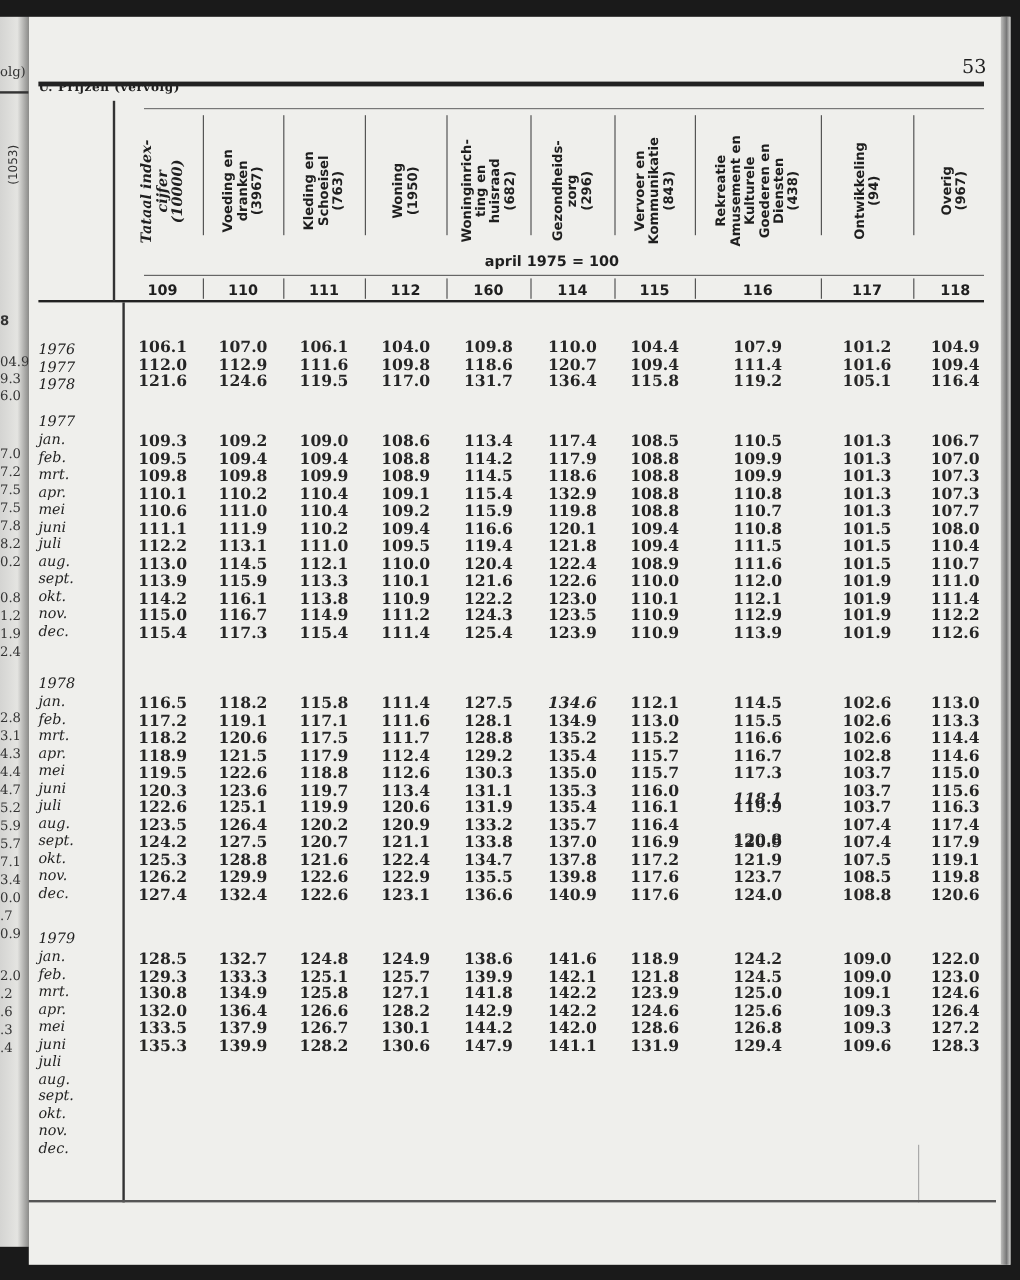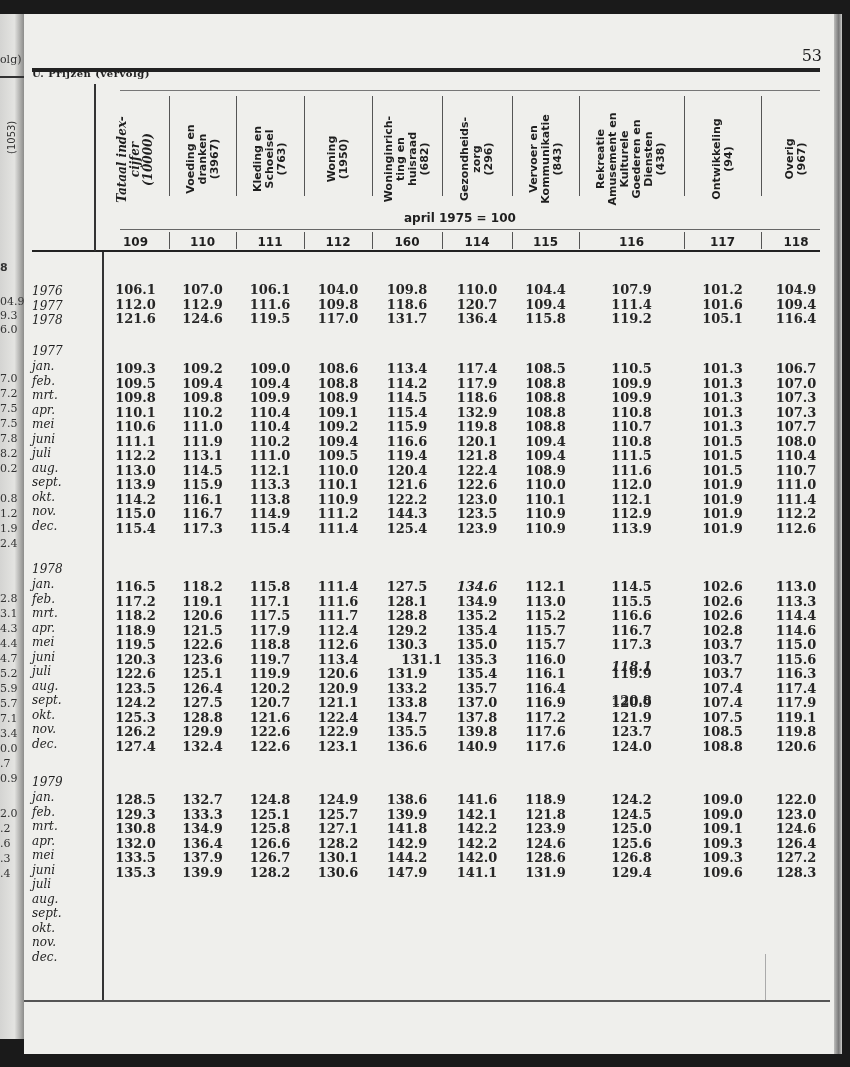--- a/index.html
+++ b/index.html
@@ -340,21 +340,21 @@
       <div class="cell" style="left: 418px; width: 70px; top: 478.5px;">123.0</div>
       <div class="cell" style="left: 488px; width: 67px; top: 478.5px;">110.1</div>
       <div class="cell" style="left: 555px; width: 105px; top: 478.5px;">112.1</div>
       <div class="cell" style="left: 660px; width: 77px; top: 478.5px;">101.9</div>
       <div class="cell" style="left: 737px; width: 70px; top: 478.5px;">111.4</div>
       <div class="row-label" style="top: 490px;">nov.</div>
       <div class="cell" style="left: 78px; width: 67px; top: 493px;">115.0</div>
       <div class="cell" style="left: 145px; width: 67px; top: 493px;">116.7</div>
       <div class="cell" style="left: 212px; width: 68px; top: 493px;">114.9</div>
       <div class="cell" style="left: 280px; width: 68px; top: 493px;">111.2</div>
-      <div class="cell" style="left: 348px; width: 70px; top: 493px;">144.3</div>
+      <div class="cell" style="left: 348px; width: 70px; top: 493px;">124.3</div>
       <div class="cell" style="left: 418px; width: 70px; top: 493px;">123.5</div>
       <div class="cell" style="left: 488px; width: 67px; top: 493px;">110.9</div>
       <div class="cell" style="left: 555px; width: 105px; top: 493px;">112.9</div>
       <div class="cell" style="left: 660px; width: 77px; top: 493px;">101.9</div>
       <div class="cell" style="left: 737px; width: 70px; top: 493px;">112.2</div>
       <div class="row-label" style="top: 504.5px;">dec.</div>
       <div class="cell" style="left: 78px; width: 67px; top: 507.5px;">115.4</div>
       <div class="cell" style="left: 145px; width: 67px; top: 507.5px;">117.3</div>
       <div class="cell" style="left: 212px; width: 68px; top: 507.5px;">115.4</div>
       <div class="cell" style="left: 280px; width: 68px; top: 507.5px;">111.4</div>
@@ -418,21 +418,21 @@
       <div class="cell" style="left: 418px; width: 70px; top: 624px;">135.0</div>
       <div class="cell" style="left: 488px; width: 67px; top: 624px;">115.7</div>
       <div class="cell" style="left: 555px; width: 105px; top: 624px;">117.3</div>
       <div class="cell" style="left: 660px; width: 77px; top: 624px;">103.7</div>
       <div class="cell" style="left: 737px; width: 70px; top: 624px;">115.0</div>
       <div class="row-label" style="top: 635.5px;">juni</div>
       <div class="cell" style="left: 78px; width: 67px; top: 638.5px;">120.3</div>
       <div class="cell" style="left: 145px; width: 67px; top: 638.5px;">123.6</div>
       <div class="cell" style="left: 212px; width: 68px; top: 638.5px;">119.7</div>
       <div class="cell" style="left: 280px; width: 68px; top: 638.5px;">113.4</div>
-      <div class="cell" style="left: 348px; width: 70px; top: 638.5px; text-align: right;">131.1</div>
+      <div class="cell" style="left: 348px; width: 70px; top: 638.5px;">131.1</div>
       <div class="cell" style="left: 418px; width: 70px; top: 638.5px;">135.3</div>
       <div class="cell" style="left: 488px; width: 67px; top: 638.5px;">116.0</div>
       <div class="cell" style="left: 555px; width: 105px; top: 646px; font-style: italic;">118.1</div>
       <div class="cell" style="left: 660px; width: 77px; top: 638.5px;">103.7</div>
       <div class="cell" style="left: 737px; width: 70px; top: 638.5px;">115.6</div>
       <div class="row-label" style="top: 650px;">juli</div>
       <div class="cell" style="left: 78px; width: 67px; top: 653px;">122.6</div>
       <div class="cell" style="left: 145px; width: 67px; top: 653px;">125.1</div>
       <div class="cell" style="left: 212px; width: 68px; top: 653px;">119.9</div>
       <div class="cell" style="left: 280px; width: 68px; top: 653px;">120.6</div>

